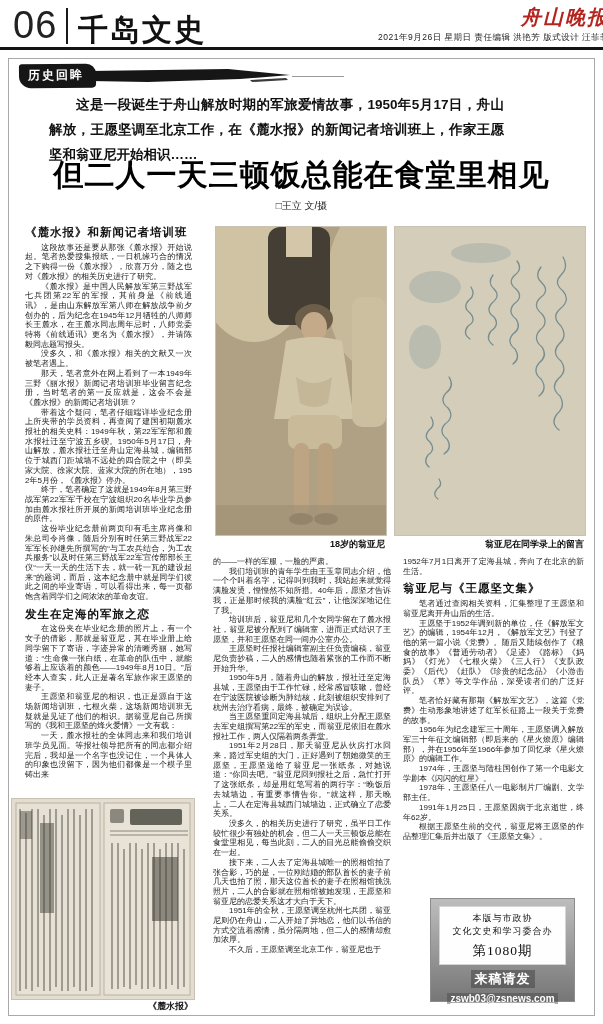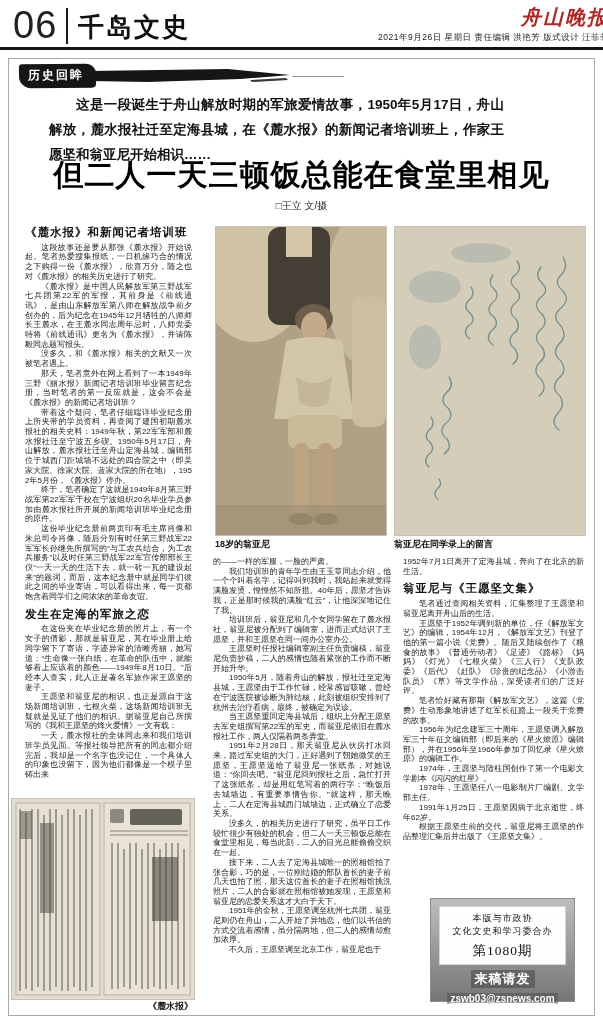--- a/index.html
+++ b/index.html
@@ -2,21 +2,21 @@
 <html><head>
 <meta charset="utf-8">
 <style>
   html,body{margin:0;padding:0;background:#fff;}
   body{width:603px;height:1024px;overflow:hidden;position:relative;
        font-family:"Liberation Sans","DejaVu Sans",sans-serif;color:#1a1a1a;}
   
   .header{position:absolute;left:0;top:0;width:603px;height:48px;padding-left:16px;}
   .page-num{position:absolute;left:13px;top:4px;font-size:38px;font-weight:500;color:#222;letter-spacing:1px;}
   .head-divider{position:absolute;left:66px;top:8px;width:2px;height:36px;background:#1a1a1a;}
-  .section-title{position:absolute;left:78px;top:10px;font-size:26px;font-weight:bold;color:#111;letter-spacing:2px;}
+  .section-title{position:absolute;left:78px;top:10px;font-size:30px;font-weight:bold;color:#111;letter-spacing:2px;}
   .masthead{position:absolute;right:10px;top:4px;font-size:20px;font-weight:bold;font-style:italic;
             color:#b5251f;font-family:"Liberation Serif","DejaVu Serif",serif;letter-spacing:2px;}
   .dateline{position:absolute;right:10px;top:32px;font-size:8.5px;color:#222;letter-spacing:.5px;}
   .head-rule{position:absolute;left:0;top:47px;width:603px;height:3px;background:#141414;}
   
   .frame{position:absolute;left:8px;top:58px;width:585px;height:956px;border:1px solid #a9a9a9;background:#fff;}
   .inner{position:absolute;left:0;top:0;width:585px;height:956px;}
   
   .tag-row{position:absolute;left:10px;top:5px;display:flex;align-items:center;}
   .tag-brush{background:#161616;color:#fff;font-size:12px;font-weight:bold;letter-spacing:2px;
@@ -36,21 +36,21 @@
   .subhead{font-size:11.5px;font-weight:bold;color:#111;margin:2px 0 5px 0;text-indent:0 !important;letter-spacing:1px;}
   .subhead-mid{margin-top:8px;}
   #col1{left:16px;top:167px;width:167px;height:570px;}
   #col2{left:204px;top:498px;width:178px;height:458px;}
   #col3{left:394px;top:498px;width:181px;height:336px;}
   
   .photo{position:absolute;overflow:hidden;border:1px solid #c9c2b2;}
   #photo-woman{left:206px;top:167px;width:170px;height:308px;}
   #photo-note{left:385px;top:167px;width:190px;height:308px;}
   #photo-paper{left:2px;top:739px;width:182px;height:200px;background:#e4e0d4;}
-  .caption{position:absolute;font-size:9px;font-weight:bold;color:#111;text-align:left;}
+  .caption{position:absolute;font-size:9px;font-weight:bold;color:#111;text-align:right;}
   #cap1{left:206px;top:479px;width:170px;}
   #cap2{left:385px;top:479px;width:190px;}
   #cap3{left:100px;top:941px;width:84px;text-align:right;}
   
   .footer-box{position:absolute;left:421px;top:839px;width:145px;height:104px;
               background:linear-gradient(180deg,#bdbdbd,#767676);border:1px solid #8c8c8c;
               text-align:center;box-sizing:border-box;padding:7px 8px 0 8px;}
   .fb-inner{background:#fefefe;border:1px solid #d5d5d5;padding:5px 2px 4px 2px;
             font-family:"Liberation Serif","DejaVu Serif",serif;color:#111;}
   .fb-l1,.fb-l2{font-size:9px;letter-spacing:1px;line-height:13px;}
@@ -77,21 +77,21 @@
 
   <div class="tag-row">
     <div class="tag-brush">历史回眸</div>
     <svg class="tag-tail" width="200" height="16" viewBox="0 0 200 16">
       <path d="M0 3 L138 1 L200 7 L150 11 L58 14 L0 13 Z" fill="#161616"></path>
       <path d="M160 12 L196 10 L198 12 L162 14 Z" fill="#3a3a3a"></path>
     </svg>
     <div class="tag-line"></div>
   </div>
 
-  <div class="intro">这是一段诞生于舟山解放时期的军旅爱情故事，1950年5月17日，舟山解放，麓水报社迁至定海县城，在《麓水报》的新闻记者培训班上，作家王愿坚和翁亚尼开始相识……</div>
+  <div class="intro">这是一段诞生于舟山解放时期的军旅爱情故事，1950年5月17日，舟山解放，王愿坚调至北京工作，在《麓水报》的新闻记者培训班上，作家王愿坚和翁亚尼开始相识……</div>
   <div class="headline">但二人一天三顿饭总能在食堂里相见</div>
   <div class="byline">□王立 文/摄</div>
 
   <div class="col" id="col1">
     <div class="subhead">《麓水报》和新闻记者培训班</div>
     <div>
           <p>这段故事还是要从那张《麓水报》开始说起。笔者热爱搜集报纸，一日机缘巧合的情况之下购得一份《麓水报》，欣喜万分，随之也对《麓水报》的相关历史进行了研究。</p>
           <p>《麓水报》是中国人民解放军第三野战军七兵团第22军的军报，其前身是《前线通讯》，是由山东解放军第八师在解放战争前夕创办的，后为纪念在1945年12月牺牲的八师师长王麓水，在王麓水同志周年忌时，八师党委特将《前线通讯》更名为《麓水报》，并请陈毅同志题写报头。</p>
           <p>没多久，和《麓水报》相关的文献又一次被笔者遇上。</p>
           <p>那天，笔者意外在网上看到了一本1949年三野《丽水报》新闻记者培训班毕业留言纪念册，当时笔者的第一反应就是，这会不会是《麓水报》的新闻记者培训班？</p>

